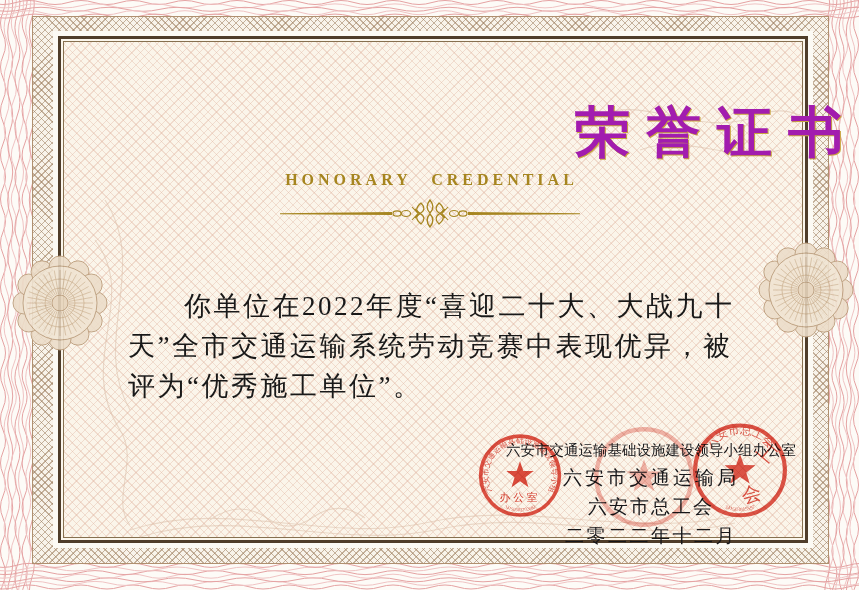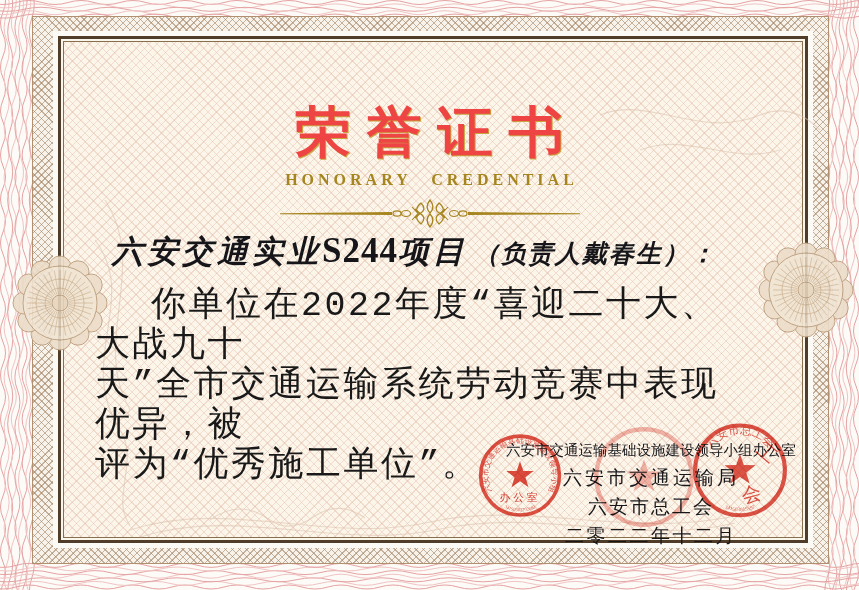--- a/index.html
+++ b/index.html
@@ -33,41 +33,41 @@
     background:
       repeating-linear-gradient(45deg, rgba(223,178,158,.38) 0 1px, transparent 1px 6px),
       repeating-linear-gradient(-45deg, rgba(223,178,158,.38) 0 1px, transparent 1px 6px),
       #fbf5ea;
   }
   #watermarks{left:0;top:0;width:859px;height:590px;pointer-events:none;}
 
   
   .content{left:0;top:0;width:859px;height:590px;}
   .title{
-    left:0; right:0; top:96px; text-align:center;
-    font-size:55px; font-weight:bold; color:#ef4444;
+    left:0; right:0; top:96px; text-align:right;
+    font-size:55px; font-weight:bold; color:#a21caf;
     letter-spacing:16px; text-indent:16px;
     text-shadow:1px 1px 0 #c8a53e;
   }
   .subtitle{
     left:0; right:0; top:171px; text-align:center;
     font-size:16px; font-weight:bold; color:#a6851f;
     letter-spacing:4px; word-spacing:12px; text-indent:4px;
   }
   .divider{left:50%; top:199px; transform:translateX(-50%);}
   .recipient{
     left:112px; top:231px; width:700px; color:#16161a;
     font-style:italic; white-space:nowrap;
   }
   .recipient .r-name,.recipient .r-tail{font-size:31px; font-weight:700; letter-spacing:4px;}
   .recipient .r-code{font-size:35px; font-weight:800; font-style:normal; letter-spacing:1px;}
   .recipient .r-annot{font-size:25px; font-weight:600; letter-spacing:2px; margin-left:6px;}
   .bodytext{
-    left:95px; top:286px; width:650px;
-    font-size:35px; color:#191919; letter-spacing:2.5px; line-height:40px;font-family:Liberation Mono, monospace;
+    left:128px; top:286px; width:650px;
+    font-size:27px; color:#191919; letter-spacing:2.5px; line-height:40px;
   }
   .bodytext p{margin:0;}
   .bodytext p.indent{text-indent:56px;}
   .sign-block{
     left:498px; top:441px; width:306px; text-align:center; color:#17171a;
   }
   .sign-a{font-size:14.5px; letter-spacing:0; white-space:nowrap;}
   .sign-b{font-size:19px; letter-spacing:3px; margin-top:5px;}
   .sign-c{font-size:19px; letter-spacing:2px; margin-top:3px;}
   .sign-d{font-size:19px; letter-spacing:2.5px; margin-top:3px;font-family:Liberation Mono, monospace;}
@@ -153,23 +153,20 @@
         <path d="M150,28 C146,23 146,19 150,15 C154,19 154,23 150,28 Z" stroke-width="1.3"></path>
         <path d="M141,4 C136,8 135,12 140,14.5 C145,12 145,8 141,4 Z" stroke-width="1.2"></path>
         <path d="M159,4 C164,8 165,12 160,14.5 C155,12 155,8 159,4 Z" stroke-width="1.2"></path>
         <path d="M141,25 C136,21 135,17 140,14.5 C145,17 145,21 141,25 Z" stroke-width="1.2"></path>
         <path d="M159,25 C164,21 165,17 160,14.5 C155,17 155,21 159,25 Z" stroke-width="1.2"></path>
         <path d="M132,8 L138,14.5 L132,21 M135,10 L140,14.5 L135,19" stroke-width="1.1"></path>
         <path d="M168,8 L162,14.5 L168,21 M165,10 L160,14.5 L165,19" stroke-width="1.1"></path>
       </g>
     </svg>
 
-    <div class="recipient abs">
-      <span class="r-name">六安交通实业</span><span class="r-code">S244</span><span class="r-tail">项目</span><span class="r-annot">（负责人戴春生）：</span>
-    </div>
 
     <div class="bodytext abs">
       <p class="indent">你单位在2022年度“喜迎二十大、大战九十</p>
       <p>天”全市交通运输系统劳动竞赛中表现优异，被</p>
       <p>评为“优秀施工单位”。</p>
     </div>
 
     <div class="sign-block abs">
       <div class="sign-a">六安市交通运输基础设施建设领导小组办公室</div>
       <div class="sign-b">六安市交通运输局</div>

